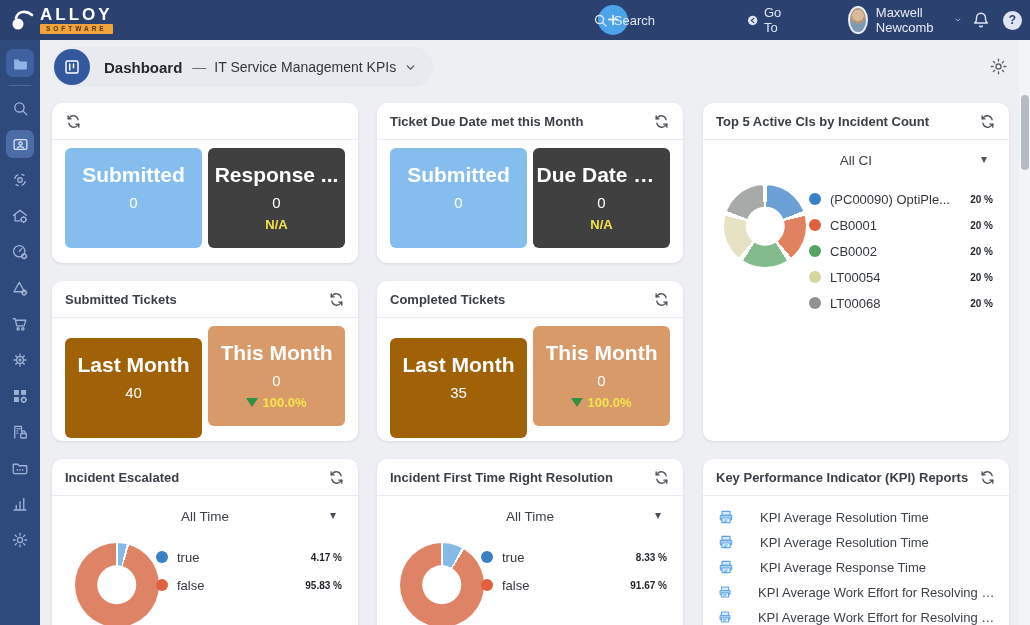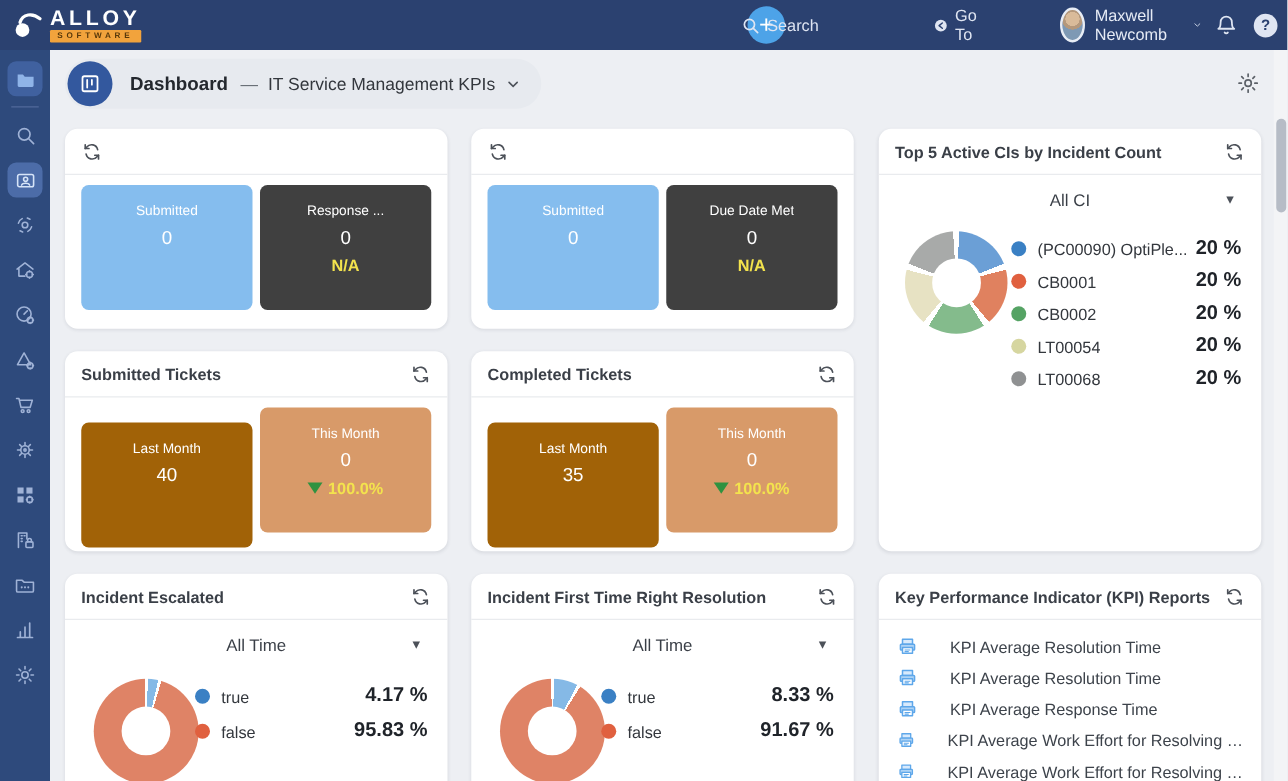--- a/index.html
+++ b/index.html
@@ -51,21 +51,21 @@
   .c2 { left:337px; top:63px;  height:160px; }
   .c3 { left:663px; top:63px;  height:338px; }
   .c4 { left:12px;  top:241px; height:160px; }
   .c5 { left:337px; top:241px; height:160px; }
   .c6 { left:12px;  top:419px; height:196px; }
   .c7 { left:337px; top:419px; height:196px; }
   .c8 { left:663px; top:419px; height:196px; }
 
   .tiles { display:flex; gap:6px; padding:8px 13px 0 13px; }
   .tile { flex:1; height:100px; border-radius:6px; display:flex; flex-direction:column; align-items:center; padding-top:15px; color:#fff; }
-  .tile-label { font-size:11px; font-weight:400; white-space:nowrap; overflow:hidden; text-overflow:ellipsis; max-width:130px; }
+  .tile-label { font-size:21px; font-weight:700; white-space:nowrap; overflow:hidden; text-overflow:ellipsis; max-width:130px; }
   .tile-value { font-size:15px; margin-top:7px; }
   .tile-note { font-size:13px; font-weight:700; color:#f3e34d; margin-top:6px; display:flex; align-items:center; gap:4px; }
   .blue-light  { background:#85bdee; }
   .blue-mid    { background:#404040; }
   .orange-dark { background:#a16207;margin-top:12px; }
   .orange-light{ background:#d89a69; }
   .down-arrow { width:0; height:0; border-left:6px solid transparent; border-right:6px solid transparent; border-top:9px solid #2f9240; display:inline-block; }
 
   .filter-row { position:absolute; left:0; right:0; top:13px; text-align:center; font-size:13.5px; color:#3a3f47; cursor:pointer; }
   .filter-caret { position:absolute; right:22px; top:-1px; color:#4c5159; font-size:12px; }
@@ -74,21 +74,21 @@
   .donut::after { content:""; position:absolute; left:50%; top:50%; width:47%; height:47%; transform:translate(-50%,-50%); background:#fff; border-radius:50%; }
   .donut-top5 { left:21px; top:45px; width:82px; height:82px; }
   .donut-inc  { left:23px; top:47px; width:84px; height:84px; }
 
   .legend { position:absolute; display:flex; flex-direction:column; }
   .legend-top5 { left:106px; top:50px; right:16px; gap:8px; }
   .legend-inc  { left:104px; top:52px; right:16px; gap:10px; }
   .legend-row { display:flex; align-items:center; height:18px; }
   .legend-dot { width:12px; height:12px; border-radius:50%; flex:0 0 auto; }
   .legend-label { font-size:13px; color:#33373d; margin-left:9px; white-space:nowrap; overflow:hidden; text-overflow:ellipsis; }
-  .legend-value { font-size:16px; font-weight:700; color:#1f2329; margin-left:auto; white-space:nowrap; }
+  .legend-value { font-size:10px; font-weight:700; color:#1f2329; margin-left:auto; white-space:nowrap; }
 
   .kpi-list { display:flex; flex-direction:column; gap:7px; padding:12px 14px 0 15px; }
   .kpi-row { display:flex; align-items:center; gap:26px; height:18px; cursor:pointer; }
   .kpi-label { font-size:13px; color:#3d434b; white-space:nowrap; overflow:hidden; text-overflow:ellipsis; }
 
   
   .scroll-track { position:absolute; right:0; top:0; width:11px; height:585px; background:#f3f4f6; }
   .scroll-thumb { position:absolute; right:1px; top:55px; width:8px; height:75px; background:#b6bcc6; border-radius:4px; cursor:pointer; }
 
   svg { display:block; }
@@ -302,20 +302,21 @@
           <div class="tile-label">Response ...</div>
           <div class="tile-value">0</div>
           <div class="tile-note">N/A</div>
         </div>
       </div>
     </div>
   </div>
 
   <div class="card c2">
     <div class="card-header">
+      <span class="card-title">Ticket Due Date met this Month</span>
       <button class="refresh-btn">
           <svg width="17" height="17" viewBox="0 0 24 24" fill="none" stroke="currentColor" stroke-width="1.9" stroke-linecap="round" stroke-linejoin="round">
             <path d="M18.5 9.5A7 7 0 0 0 6.2 6.6L4.5 8.2"></path>
             <path d="M4.5 4v4.2h4.2"></path>
             <path d="M5.5 14.5a7 7 0 0 0 12.3 2.9l1.7-1.6"></path>
             <path d="M19.5 20v-4.2h-4.2"></path>
           </svg>
         </button>
     </div>
     <div class="card-body">

